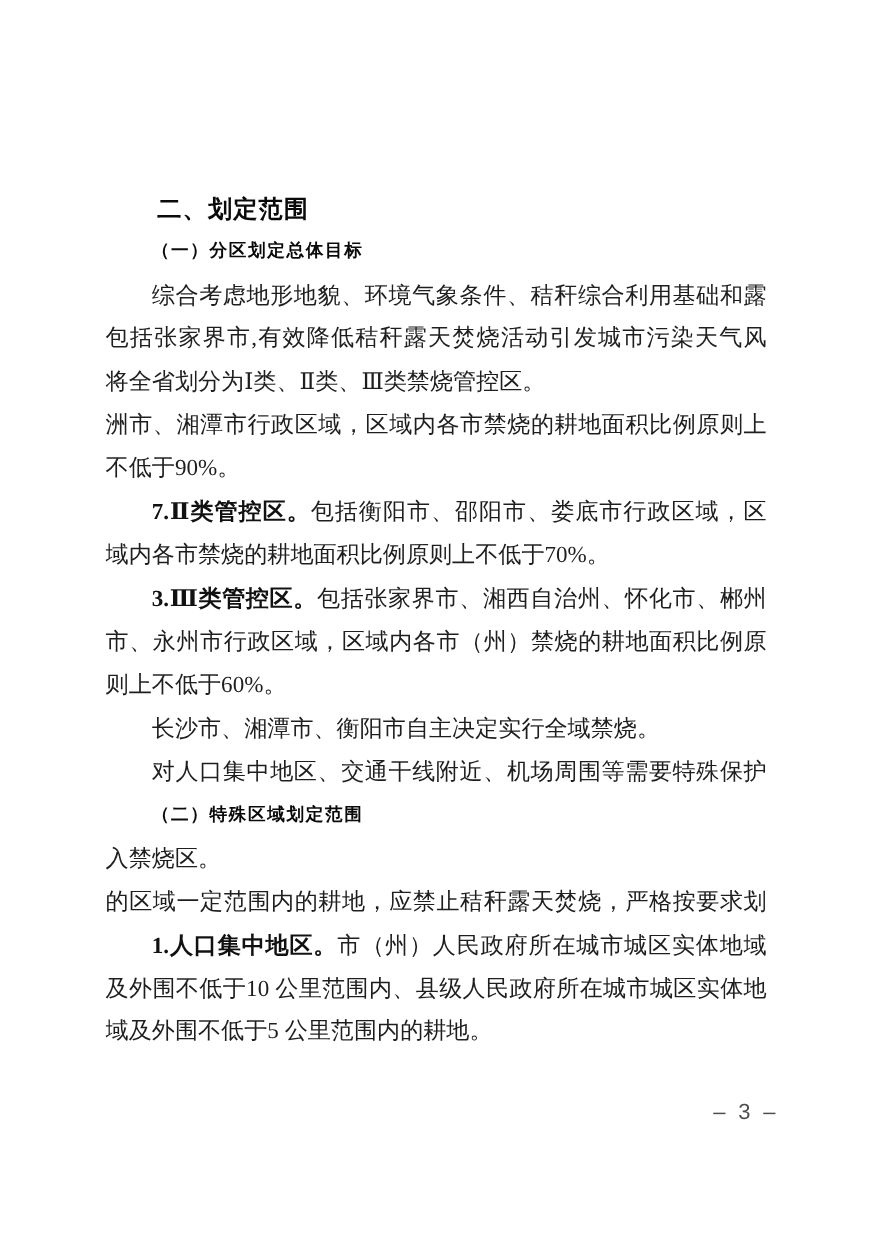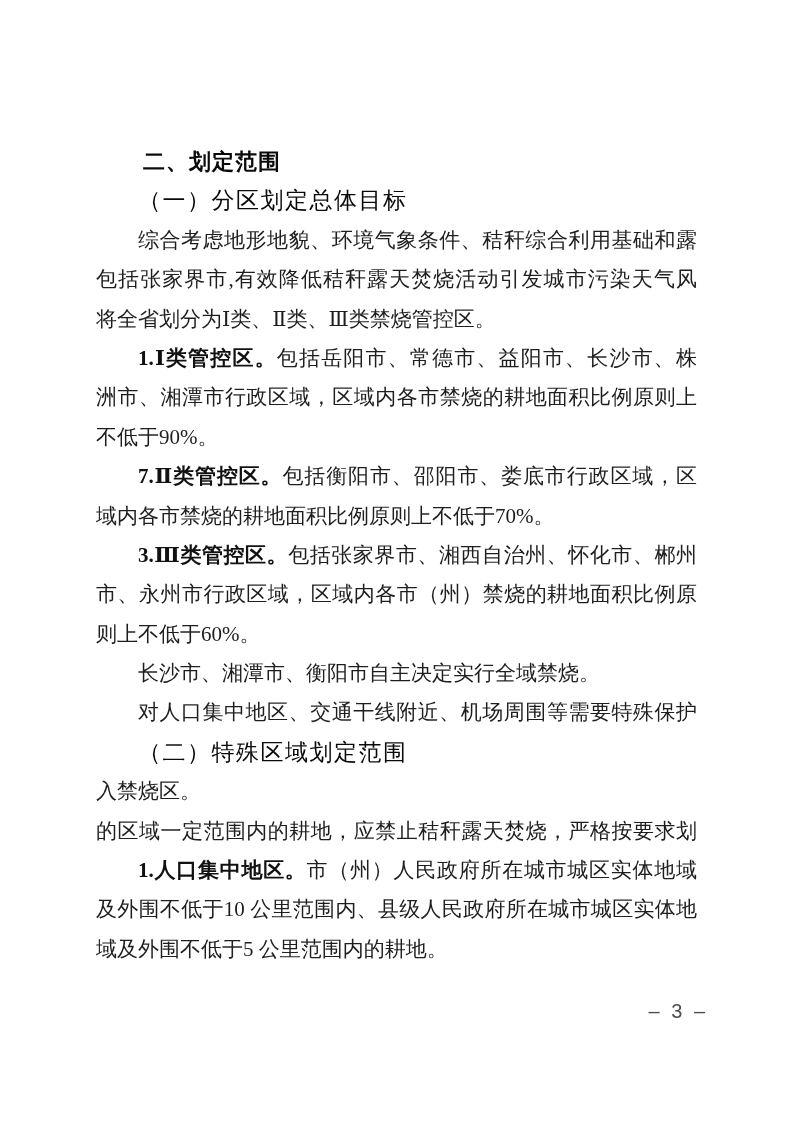--- a/index.html
+++ b/index.html
@@ -26,25 +26,26 @@
   }
   .fill  { text-align: justify; text-align-last: justify; }
   .first { text-indent: 42px; }
   .h1 {
     font-family: "Liberation Sans", "DejaVu Sans", sans-serif;
     font-weight: bold;
     color: #0a0a0a;
     font-size: 22px;
     text-indent: 47px;
     letter-spacing: 1px;
+    margin-top: 28px;
   }
   .h2 {
-    font-weight: normal;
+    font-weight: bold;
     color: #0a0a0a;
-    font-size: 23px;
+    font-size: 16px;
     text-indent: 42px;
     letter-spacing: 1.5px;
   }
   .lead { font-weight: bold; color: #111111; }
   .footer {
     position: absolute;
     top: 1000px;
     left: 96px;
     width: 612px;
     text-align: right;
@@ -61,21 +62,20 @@
   <div class="content">
 
     <div class="line h1">二、划定范围</div>
 
     <div class="line h2">（一）分区划定总体目标</div>
 
     <div class="line first fill">综合考虑地形地貌、环境气象条件、秸秆综合利用基础和露</div>
     <div class="line fill">包括张家界市,有效降低秸秆露天焚烧活动引发城市污染天气风险，</div>
     <div class="line">将全省划分为Ⅰ类、Ⅱ类、Ⅲ类禁烧管控区。</div>
 
-    <div class="line first fill"><span class="lead">1.Ⅰ类管控区。</span><span>包括岳阳市、常德市、益阳市、长沙市、株</span></div>
     <div class="line fill">洲市、湘潭市行政区域，区域内各市禁烧的耕地面积比例原则上</div>
     <div class="line">不低于90%。</div>
 
     <div class="line first fill"><span class="lead">7.Ⅱ类管控区。</span><span>包括衡阳市、邵阳市、娄底市行政区域，区</span></div>
     <div class="line">域内各市禁烧的耕地面积比例原则上不低于70%。</div>
 
     <div class="line first fill"><span class="lead">3.Ⅲ类管控区。</span><span>包括张家界市、湘西自治州、怀化市、郴州</span></div>
     <div class="line fill">市、永州市行政区域，区域内各市（州）禁烧的耕地面积比例原</div>
     <div class="line">则上不低于60%。</div>
 

